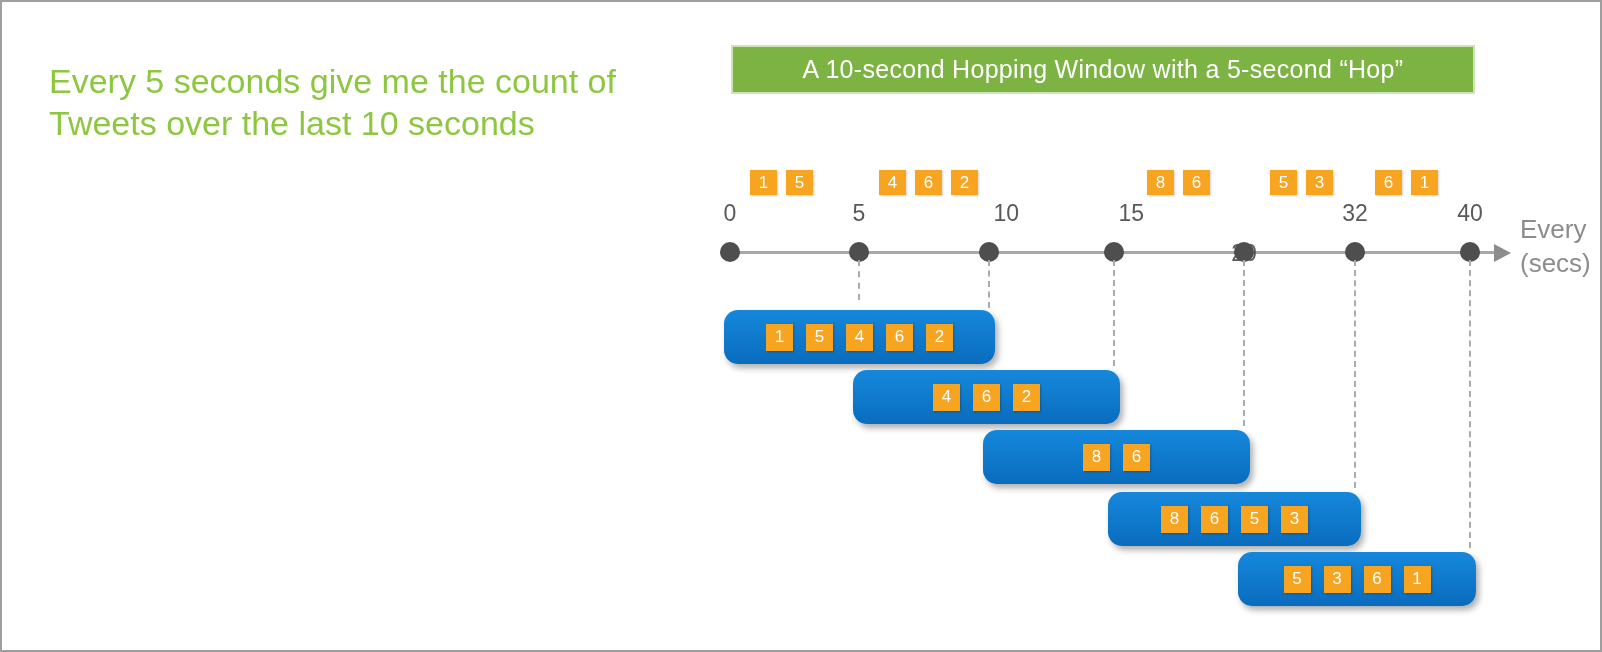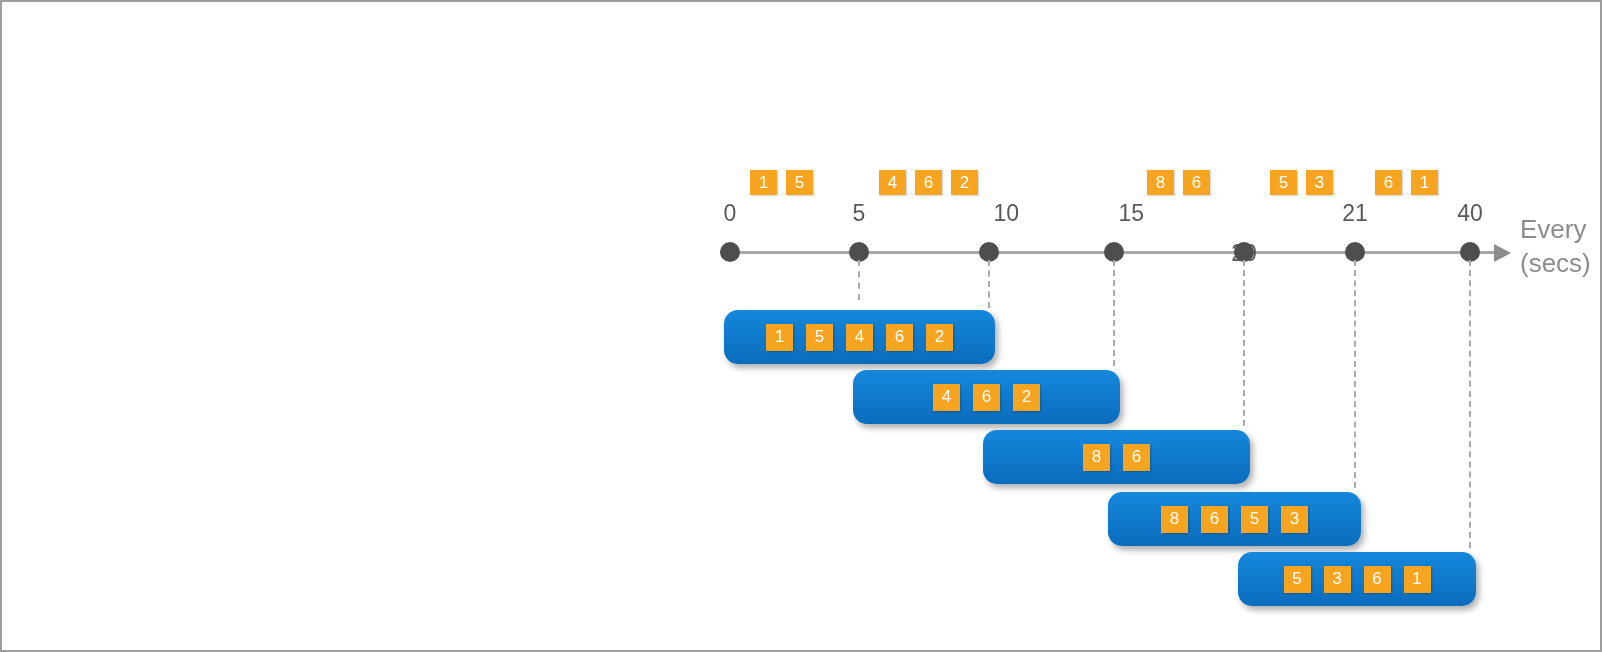--- a/index.html
+++ b/index.html
@@ -37,21 +37,25 @@
     background:linear-gradient(180deg,var(--blue-top) 0%,var(--blue-bottom) 100%);
     box-shadow:3px 4px 6px rgba(0,0,0,0.32);
     display:flex;align-items:center;justify-content:center;gap:13px;
   }
   .window .event-box{width:27px;height:27px;box-shadow:1px 1px 2px rgba(0,0,0,0.25);}
 </style>
 </head>
 <body>
 
 <div class="canvas">
+  <div class="headline">Every 5 seconds give me the count of Tweets over the last 10 seconds</div>
 
+  <div class="banner">
+    <span>A 10-second Hopping Window with a 5-second “Hop”</span>
+  </div>
 
   <div>
     <div class="axis-line"></div>
     <div class="axis-arrow"></div>
     <div class="time-label">
       <div>Every</div>
       <div>(secs)</div>
     </div>
     <div id="ticks">
         <div class="tick-label" style="left: 728px;">0</div>
@@ -61,21 +65,21 @@
         <div class="dash" style="left: 856px; height: 40px;"></div>
         <div class="tick-label" style="left: 987px; text-align: right;">10</div>
         <div class="dot" style="left: 977px;"></div>
         <div class="dash" style="left: 986px; height: 48px;"></div>
         <div class="tick-label" style="left: 1112px; text-align: right;">15</div>
         <div class="dot" style="left: 1102px;"></div>
         <div class="dash" style="left: 1111px; height: 106px;"></div>
         <div class="tick-label" style="left: 1242px; margin-top: 40px;">20</div>
         <div class="dot" style="left: 1232px;"></div>
         <div class="dash" style="left: 1241px; height: 166px;"></div>
-        <div class="tick-label" style="left: 1353px;">21</div>
+        <div class="tick-label" style="left: 1353px;">32</div>
         <div class="dot" style="left: 1343px;"></div>
         <div class="dash" style="left: 1352px; height: 228px;"></div>
         <div class="tick-label" style="left: 1468px;">40</div>
         <div class="dot" style="left: 1458px;"></div>
         <div class="dash" style="left: 1467px; height: 288px;"></div>
       </div>
     <div id="events">
         <div class="event-group" style="left: 748px;">
           <div class="event-box">1</div>
           <div class="event-box">5</div>

